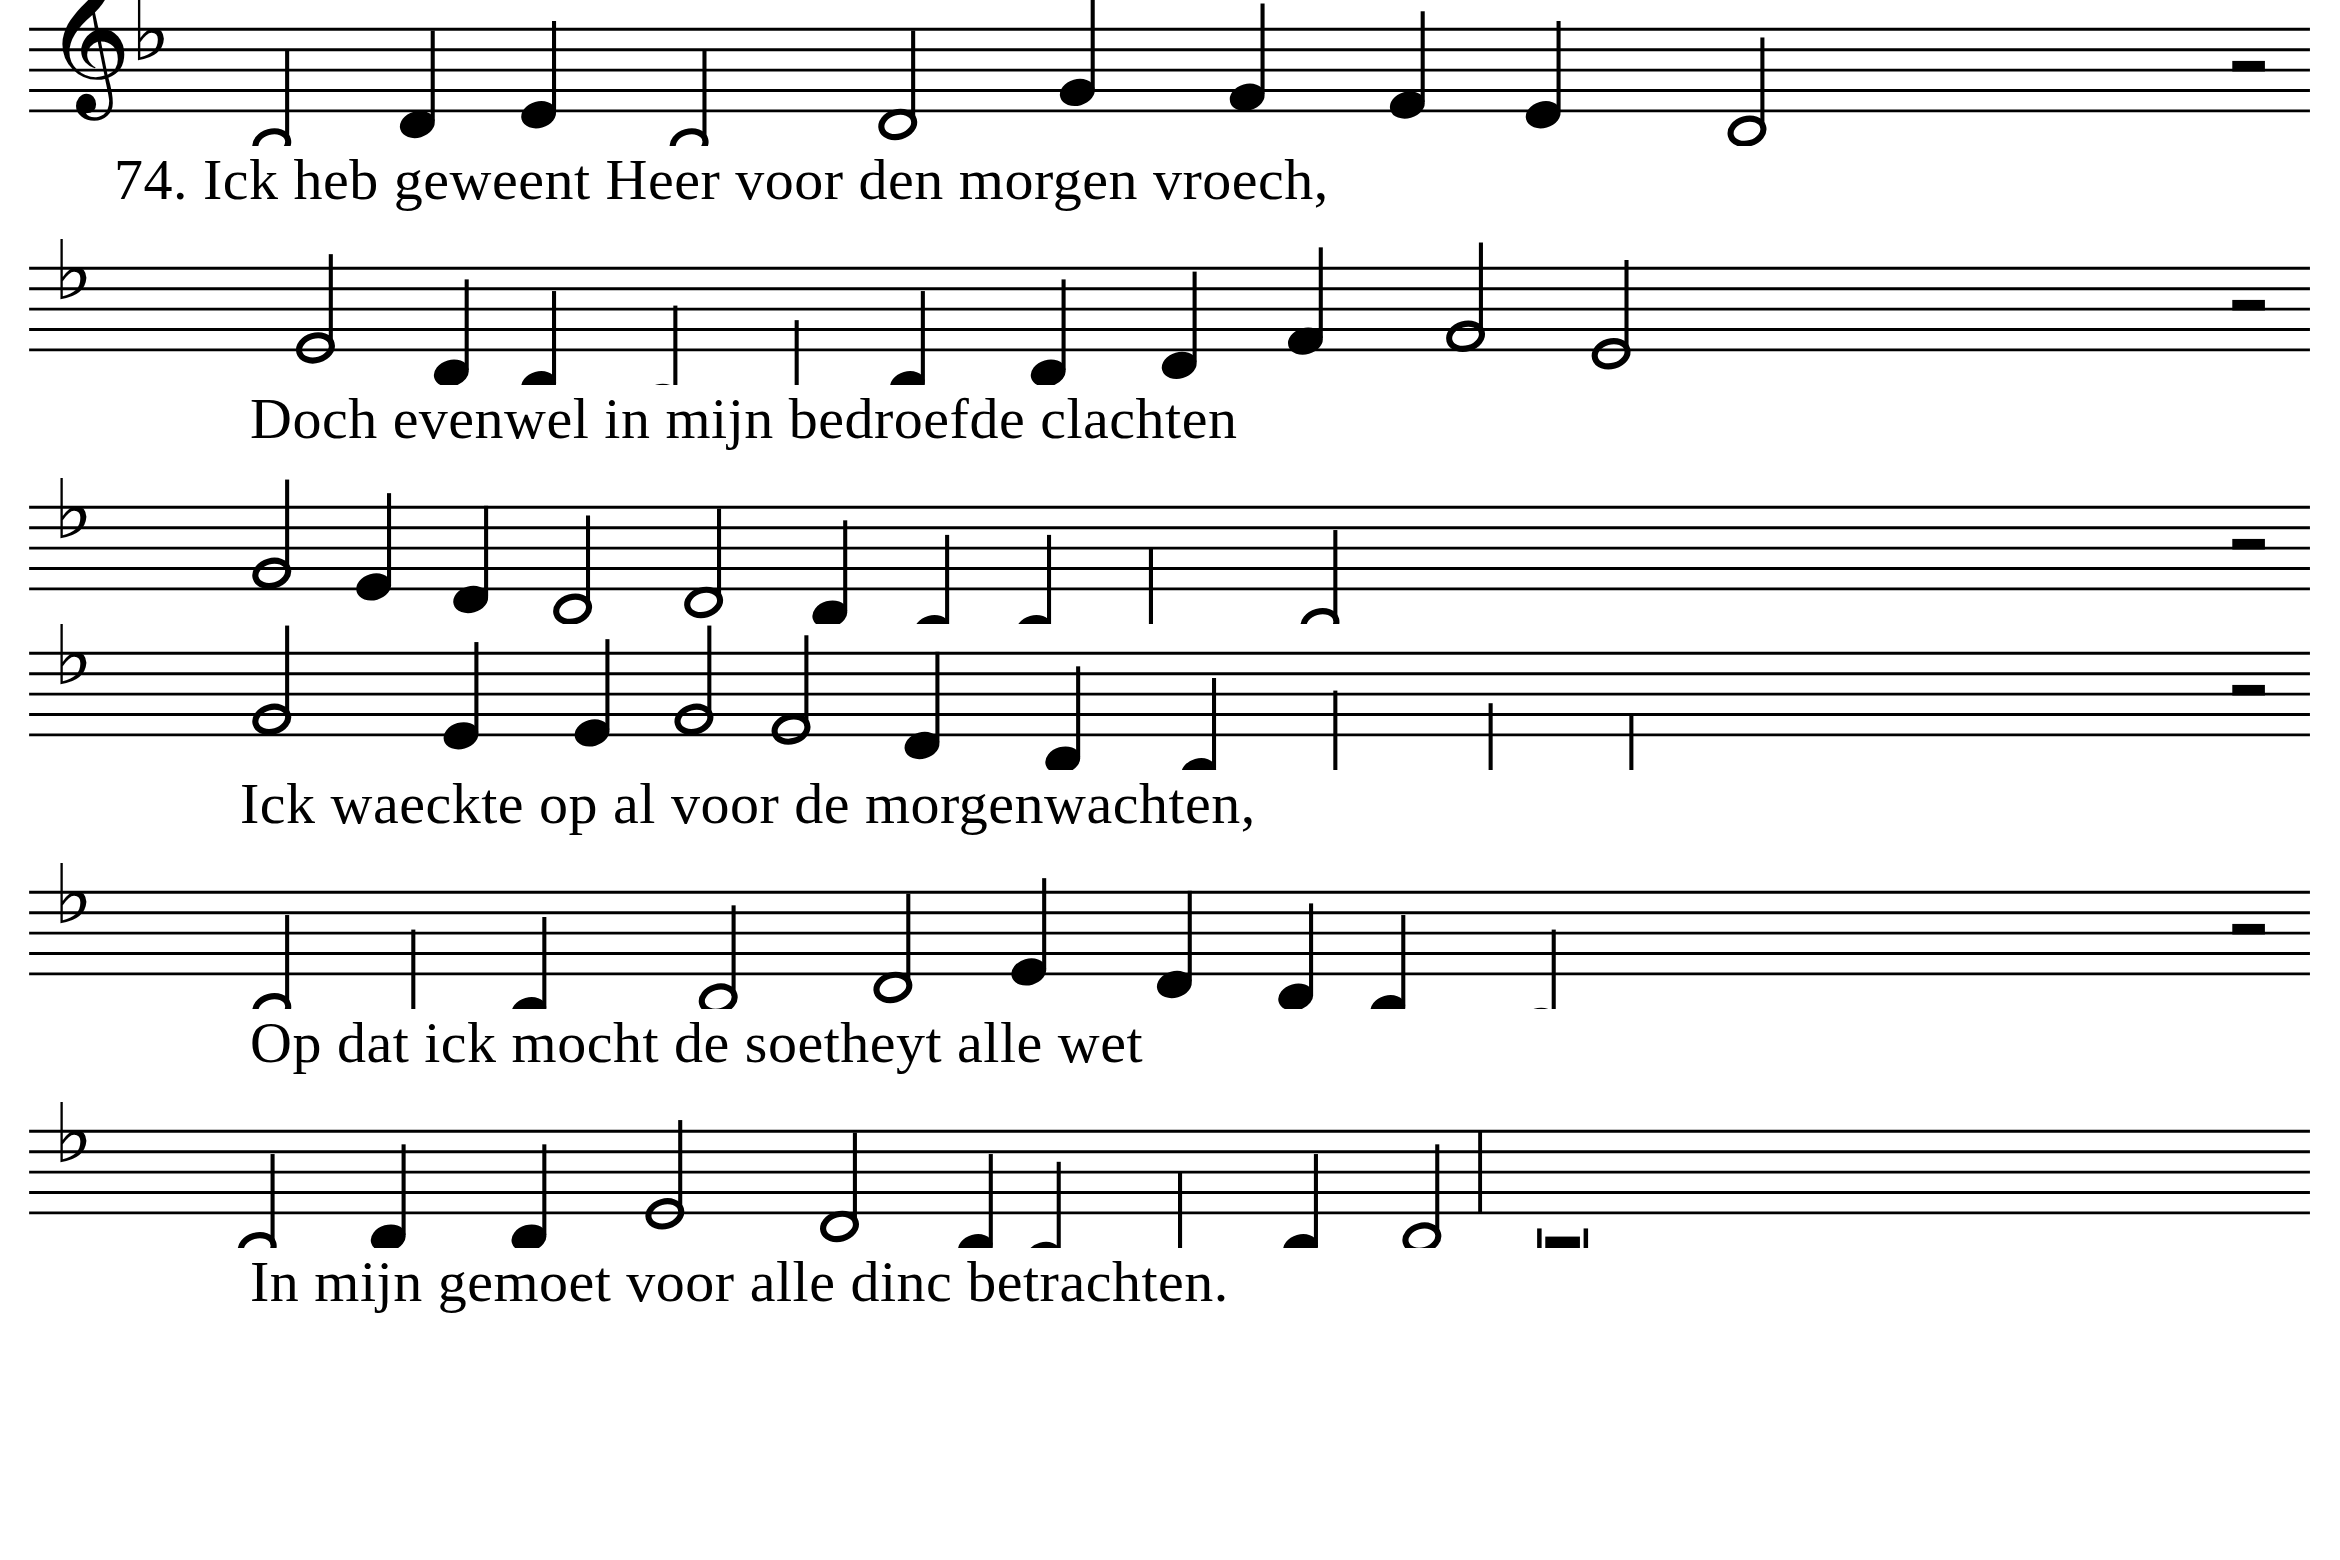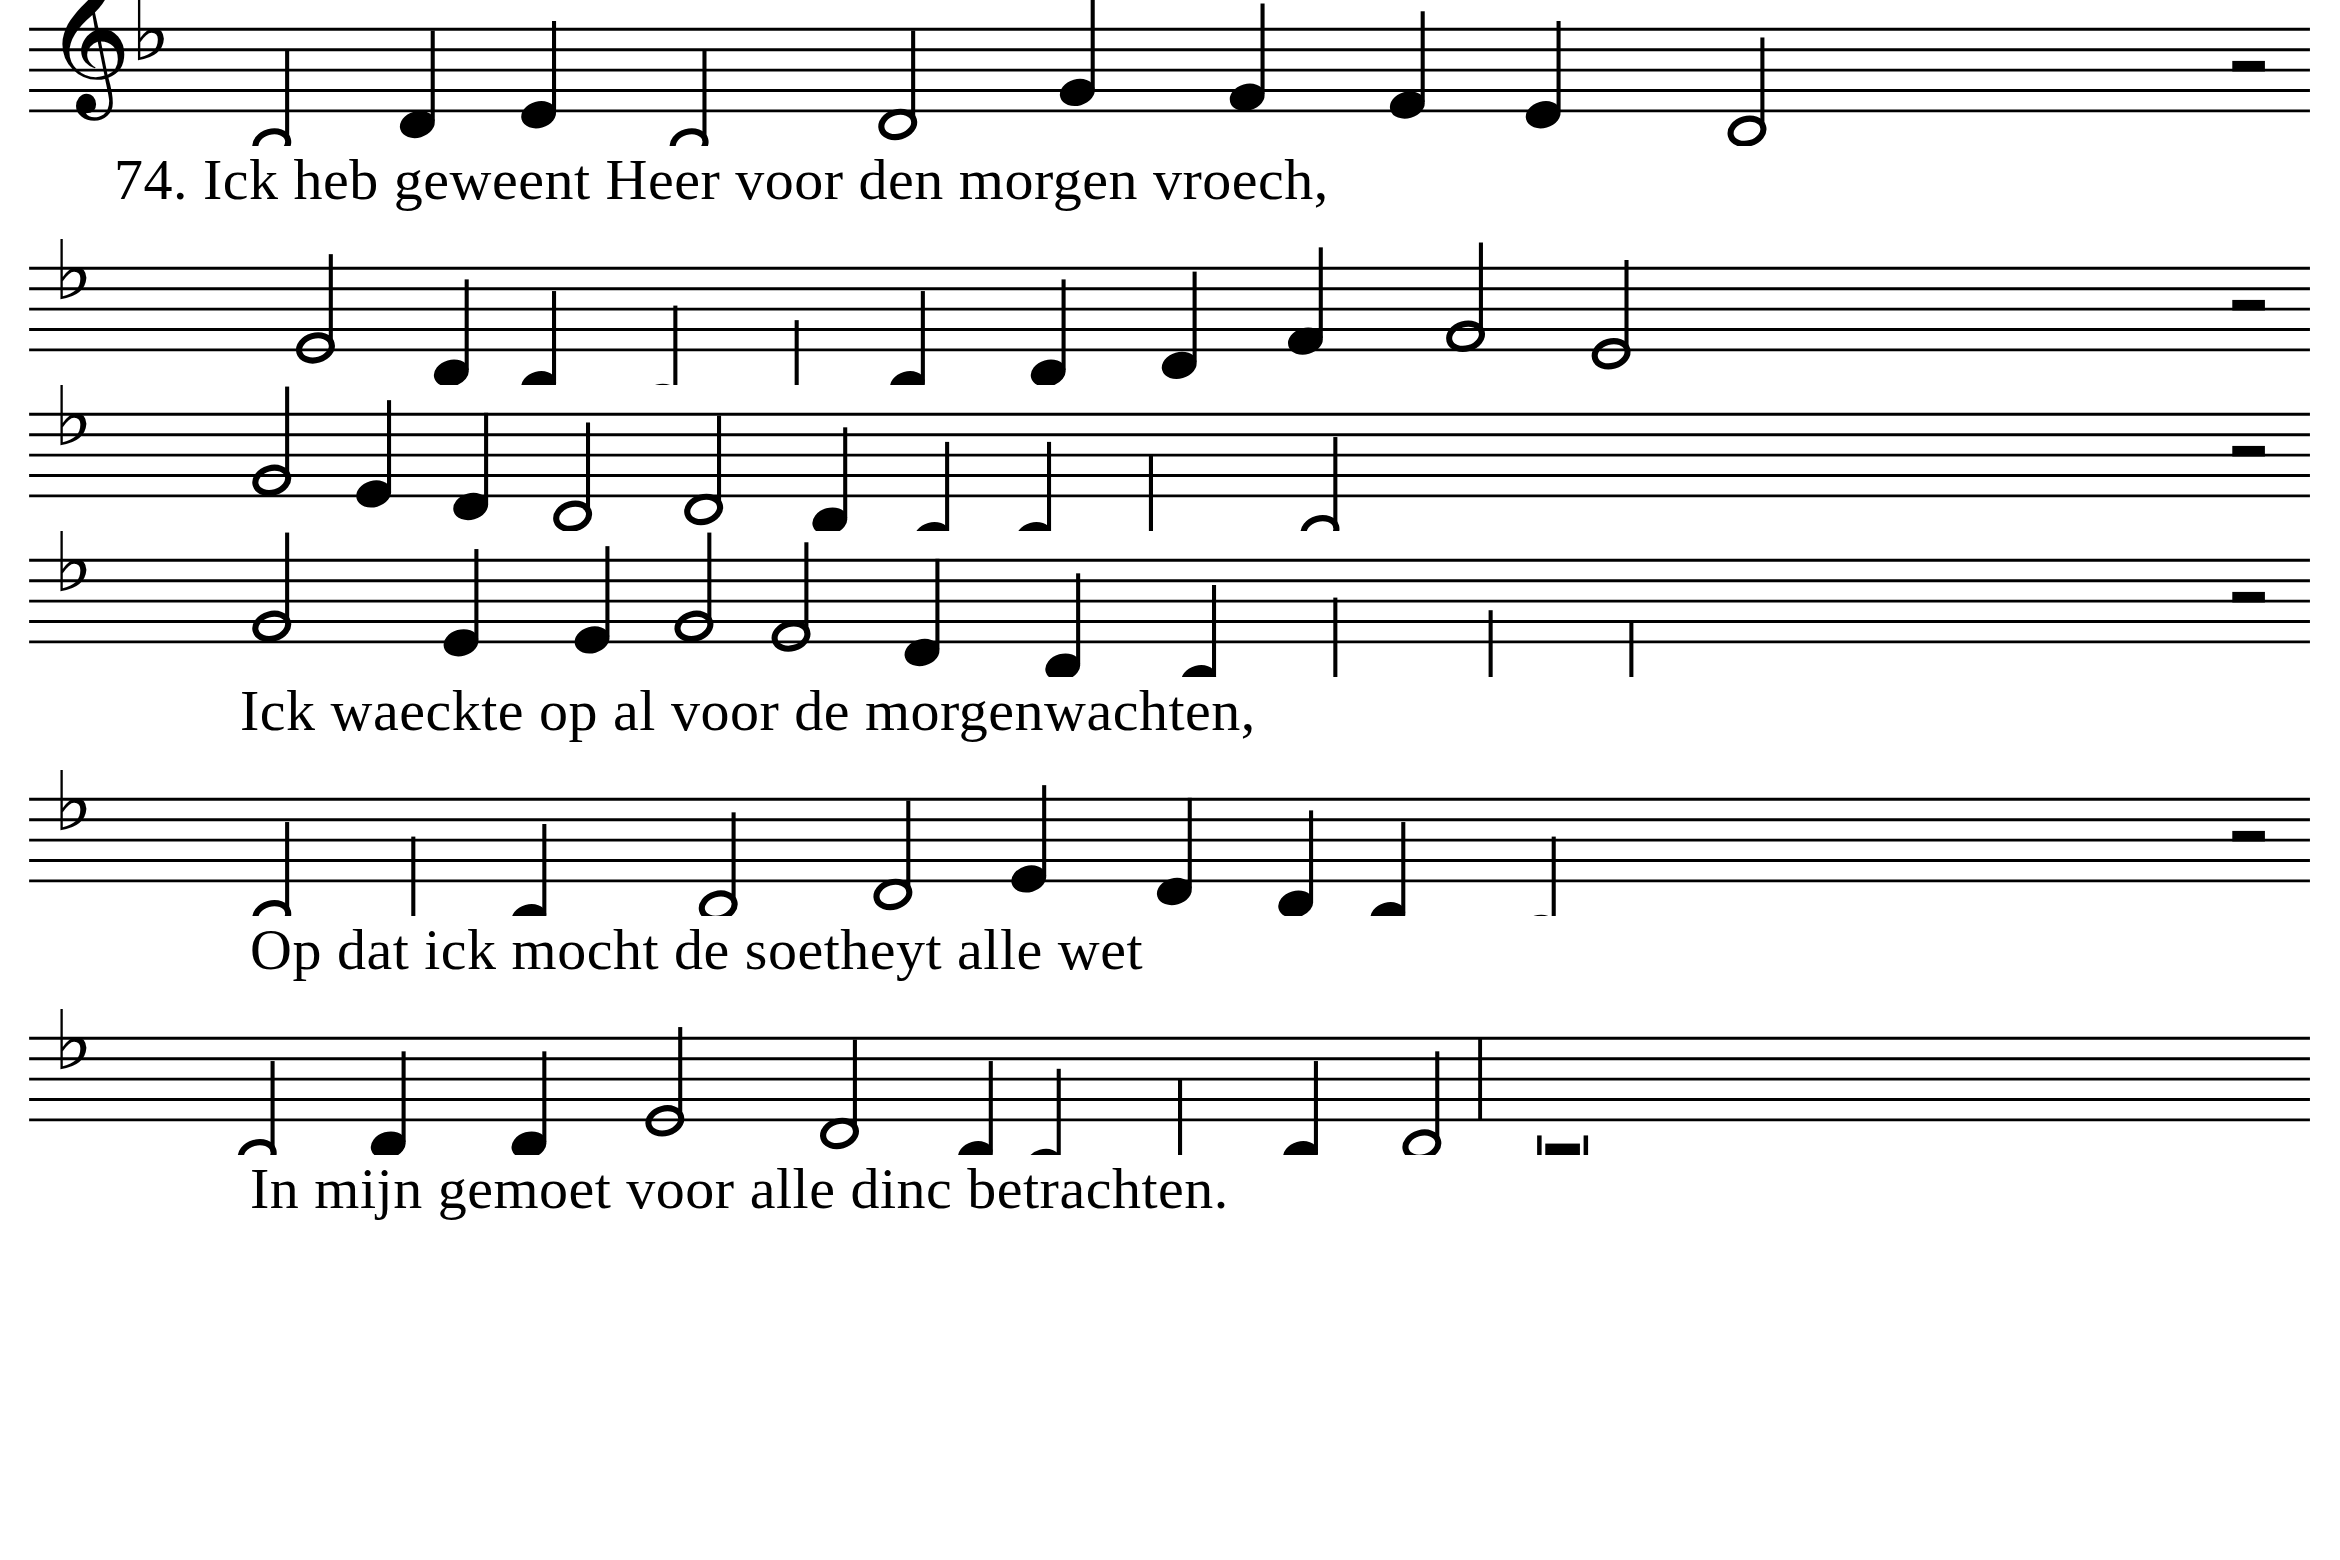--- a/index.html
+++ b/index.html
@@ -163,20 +163,23 @@
             </g>
             <g>
               <ellipse cx="1660" cy="118" rx="17.22" ry="12.6" transform="rotate(-16 1660 118)" fill="none" stroke="#000" stroke-width="6.3"></ellipse>
               <line x1="1675.8424" y1="114.85" x2="1675.8424" y2="21.400000000000006" stroke="#000" stroke-width="4.2"></line>
             </g>
             <g>
               <rect x="2300" y="62.550000000000004" width="33.6" height="10.92" fill="#000"></rect>
             </g>
           </svg>
         </div>
+        <div class="lyric-line">
+          <span class="lyric" style="left: 218px;">Doch evenwel in mijn bedroefde clachten</span>
+        </div>
       </div>
       <div class="system">
         <div class="staff-wrap">
           <svg width="2341" height="146" class="staff-svg" viewBox="0 0 2412 150">
             <line x1="30" y1="30" x2="2380" y2="30" stroke="#000" stroke-width="3"></line>
             <line x1="30" y1="51" x2="2380" y2="51" stroke="#000" stroke-width="3"></line>
             <line x1="30" y1="72" x2="2380" y2="72" stroke="#000" stroke-width="3"></line>
             <line x1="30" y1="93" x2="2380" y2="93" stroke="#000" stroke-width="3"></line>
             <line x1="30" y1="114" x2="2380" y2="114" stroke="#000" stroke-width="3"></line>
             <text x="54.4" y="61.5" font-size="88.2" font-family="&quot;DejaVu Sans&quot;, sans-serif" fill="#000">♭</text>

